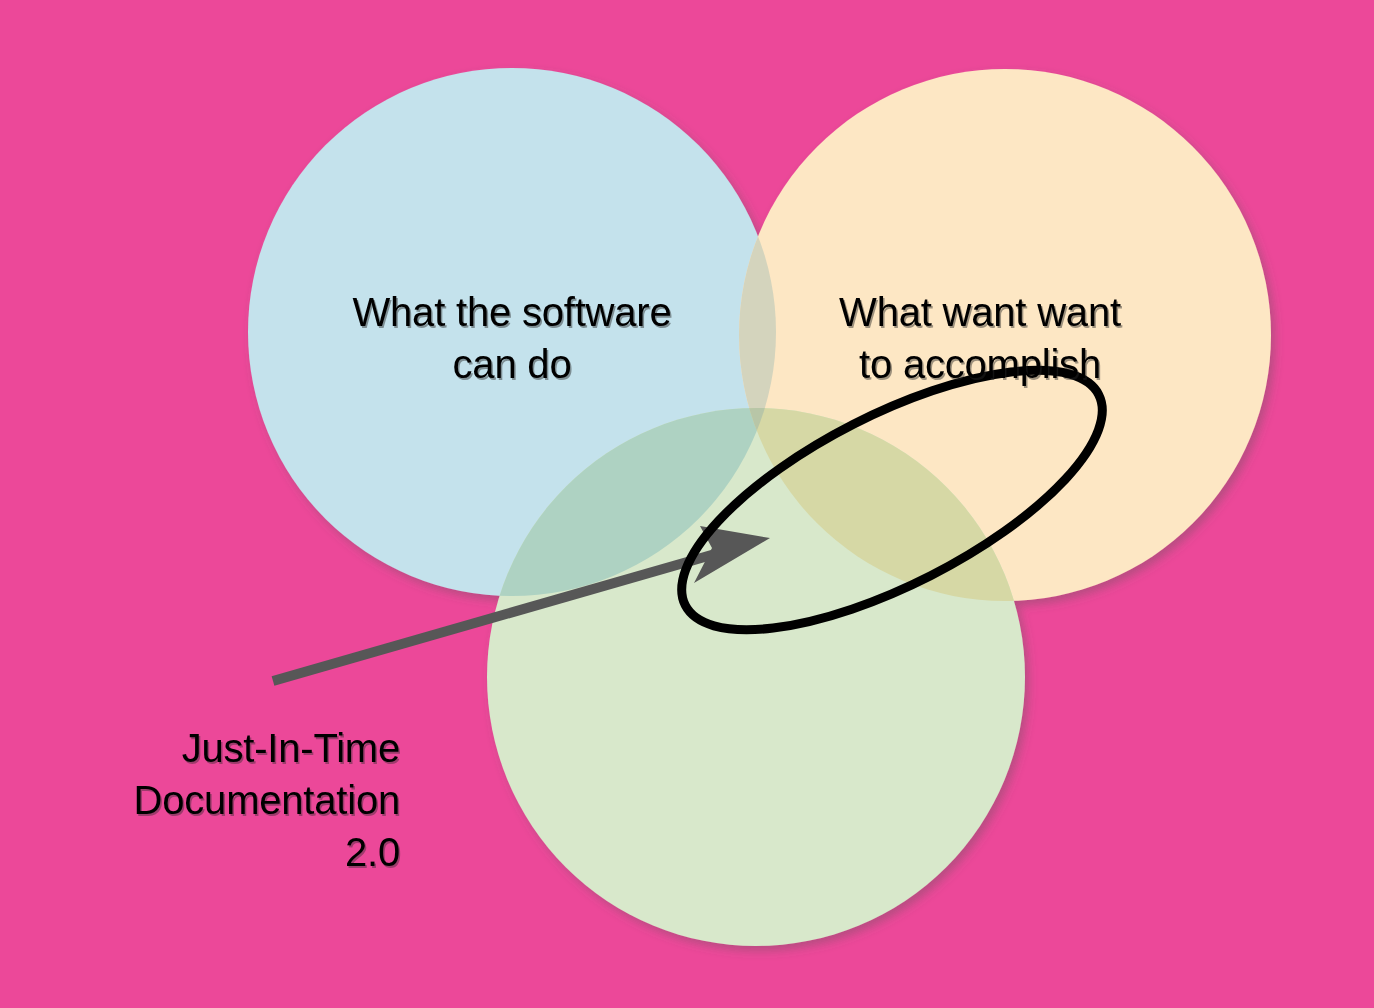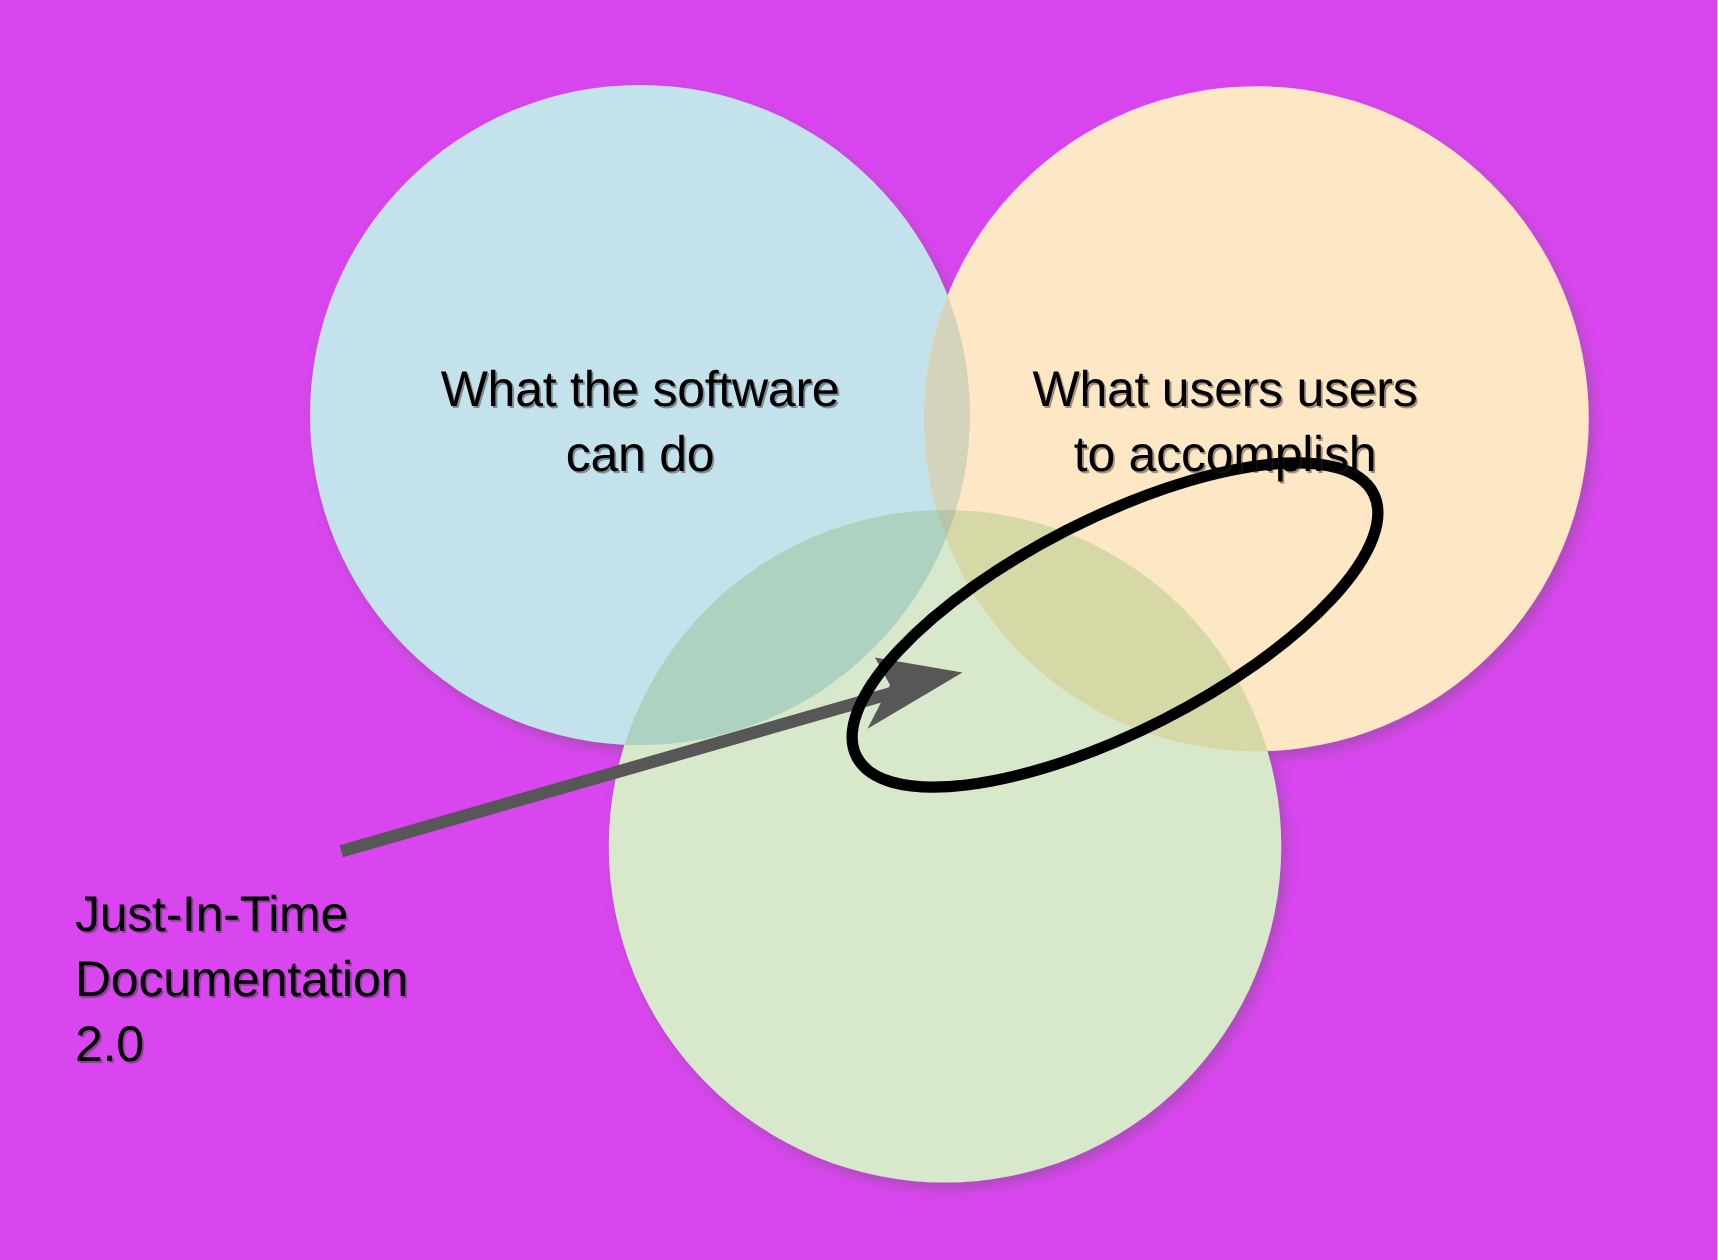--- a/index.html
+++ b/index.html
@@ -7,21 +7,21 @@
     padding: 0;
     background: #ffffff;
   }
   body {
     font-family: "Liberation Sans", sans-serif;
   }
   #canvas {
     position: relative;
     width: 1374px;
     height: 1008px;
-    background: #d946ef;
+    background: #ec4899;
     overflow: hidden;
   }
   #venn-svg {
     position: absolute;
     left: 0;
     top: 0;
     width: 1374px;
     height: 1008px;
   }
   .venn-label {
@@ -48,23 +48,23 @@
     width: 380px;
   }
   #label-cant-figure {
     left: 556px;
     top: 612px;
     width: 420px;
   }
   #label-jit {
     position: absolute;
     left: 60px;
-    top: 706px;
+    top: 722px;
     width: 340px;
-    text-align: left;
+    text-align: right;
     color: #000000;
     font-family: "Liberation Sans", sans-serif;
     font-size: 40px;
     line-height: 1.30;
     white-space: pre-line;
     text-shadow: 1.5px 1.5px 0.5px rgba(40,40,40,0.40);
     letter-spacing: -0.2px;
     pointer-events: none;
   }
 </style>
@@ -118,21 +118,21 @@
     </g>
 
     <g>
       <ellipse cx="892" cy="500" rx="232" ry="85" transform="rotate(-27 892 500)" fill="none" stroke="#000000" stroke-width="9"></ellipse>
     </g>
   </svg>
 
   <div class="venn-label" id="label-software">What the software
 can do</div>
 
-  <div class="venn-label" id="label-users-want">What users users
+  <div class="venn-label" id="label-users-want">What want want
 to accomplish</div>
 
 
   <div id="label-jit">Just-In-Time
 Documentation
 2.0</div>
 
 </div>
 
 </body></html>

